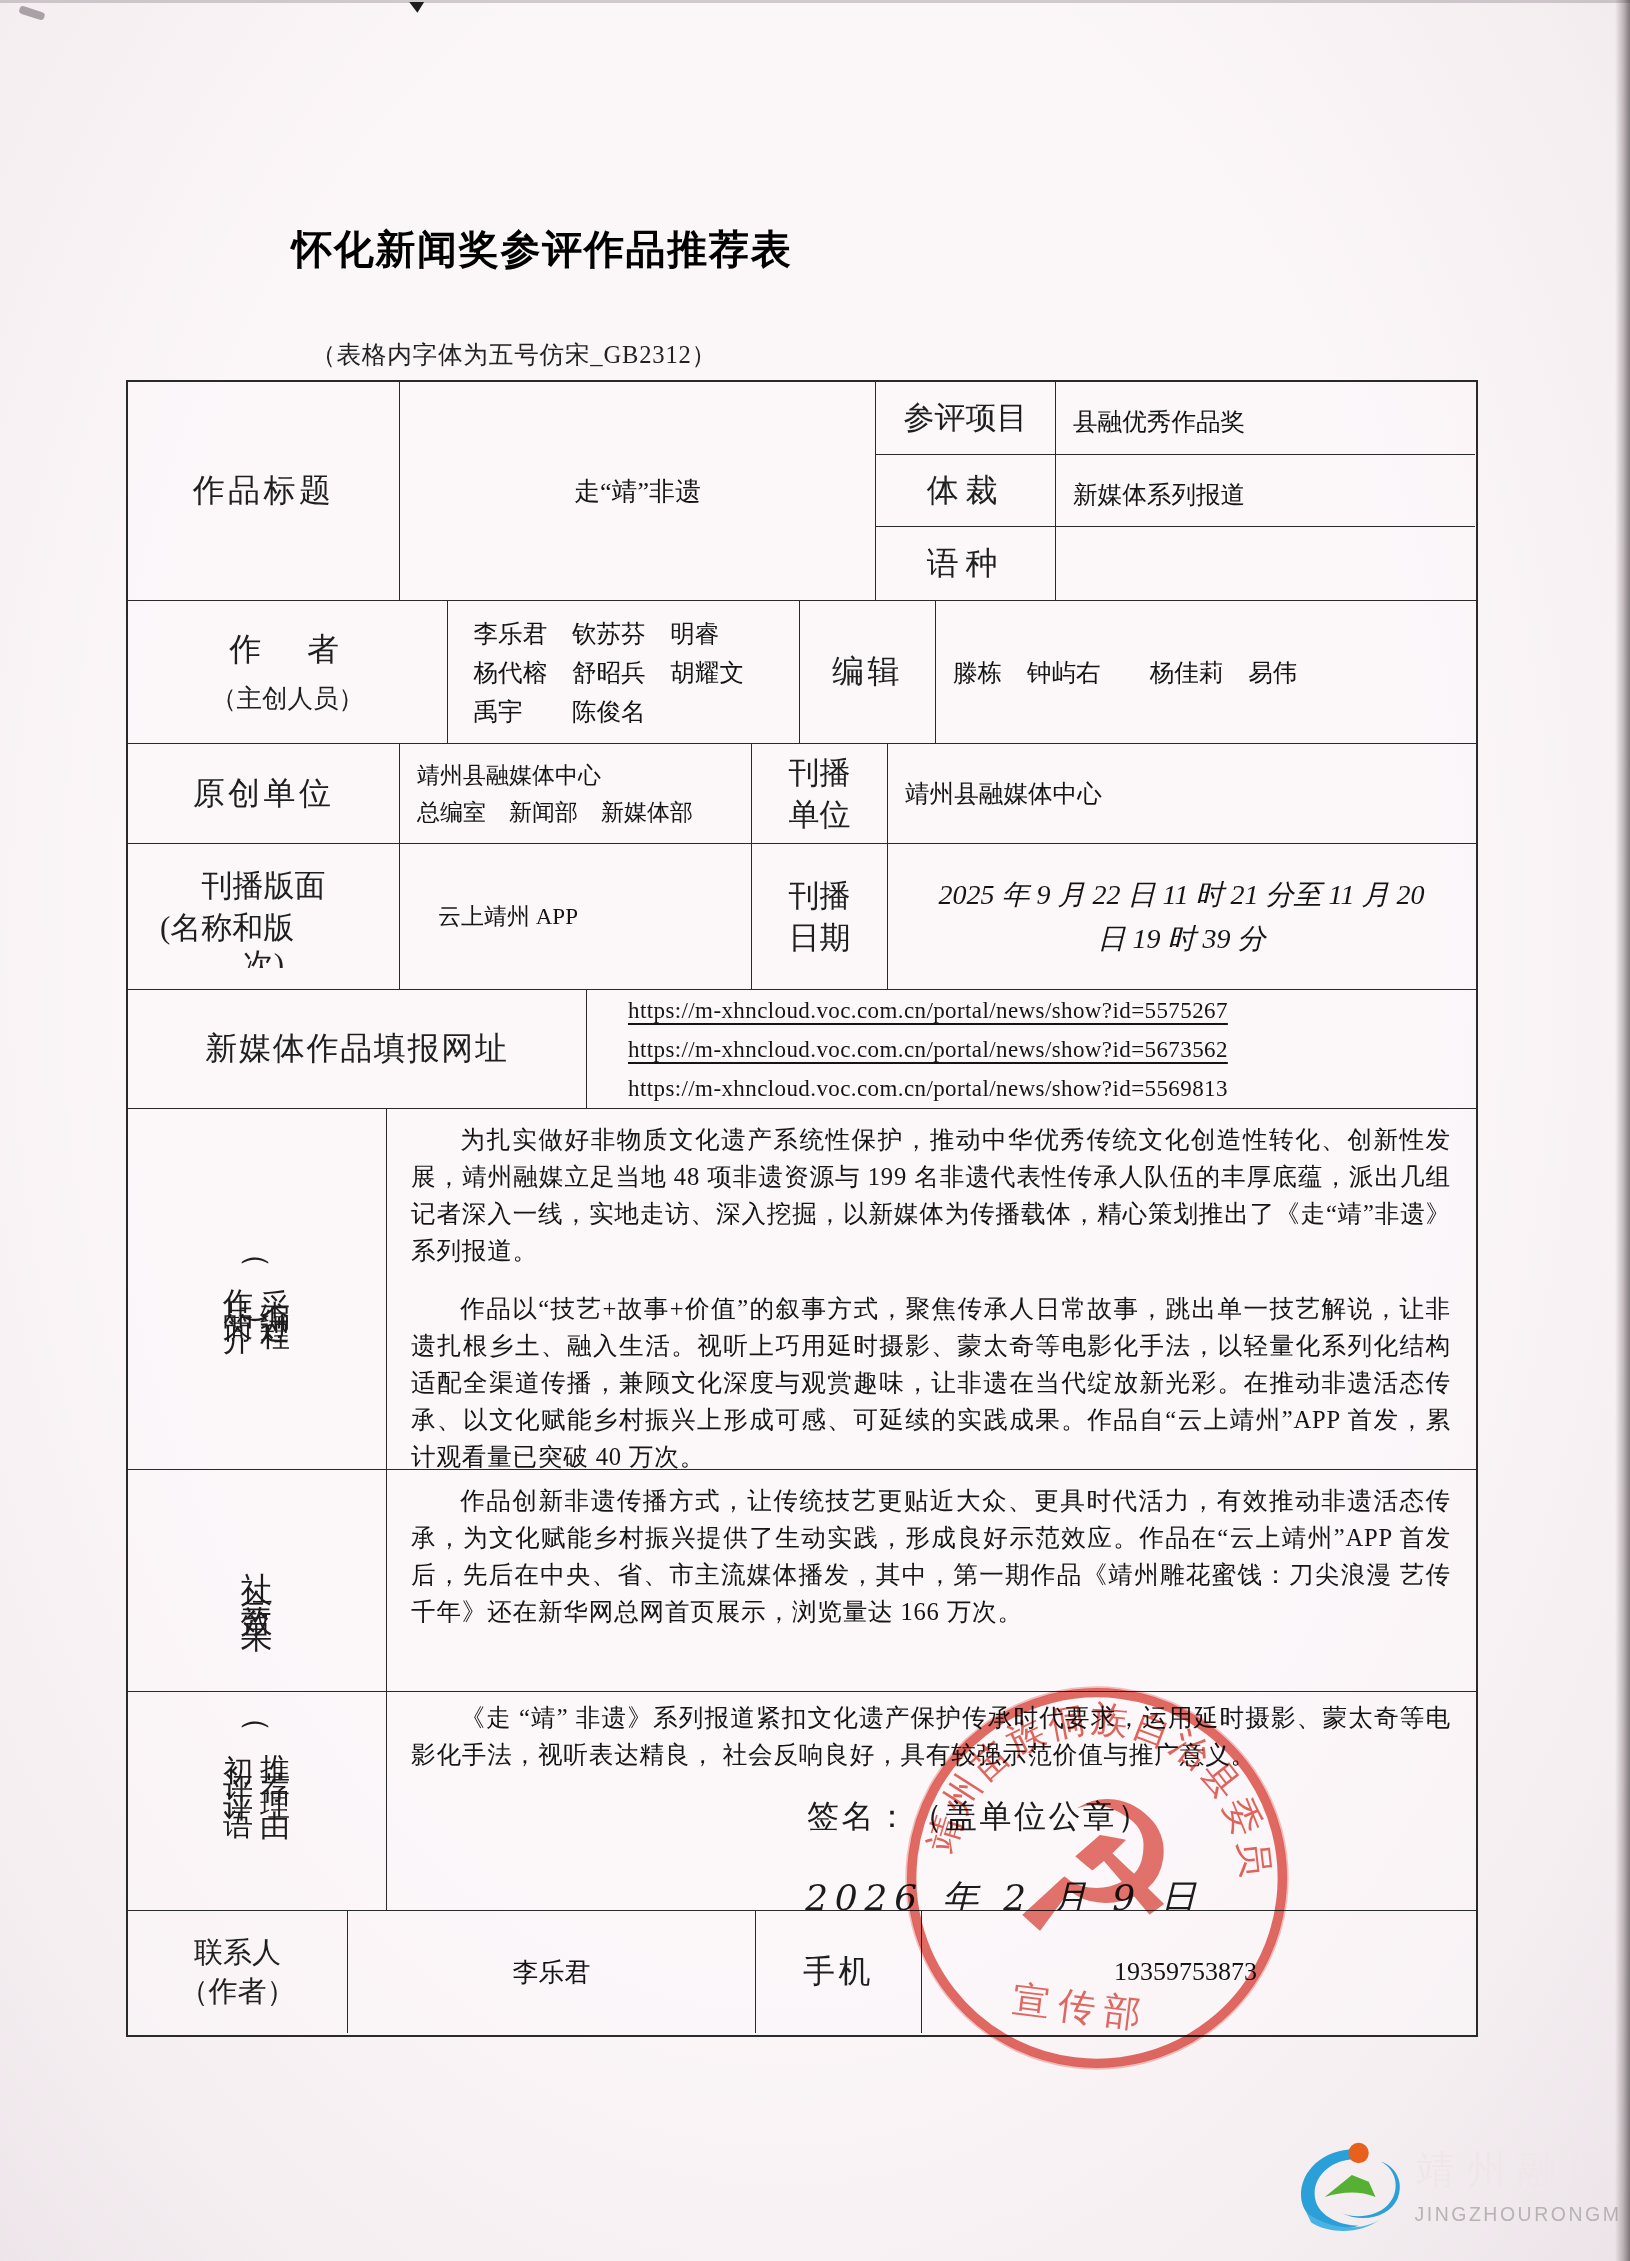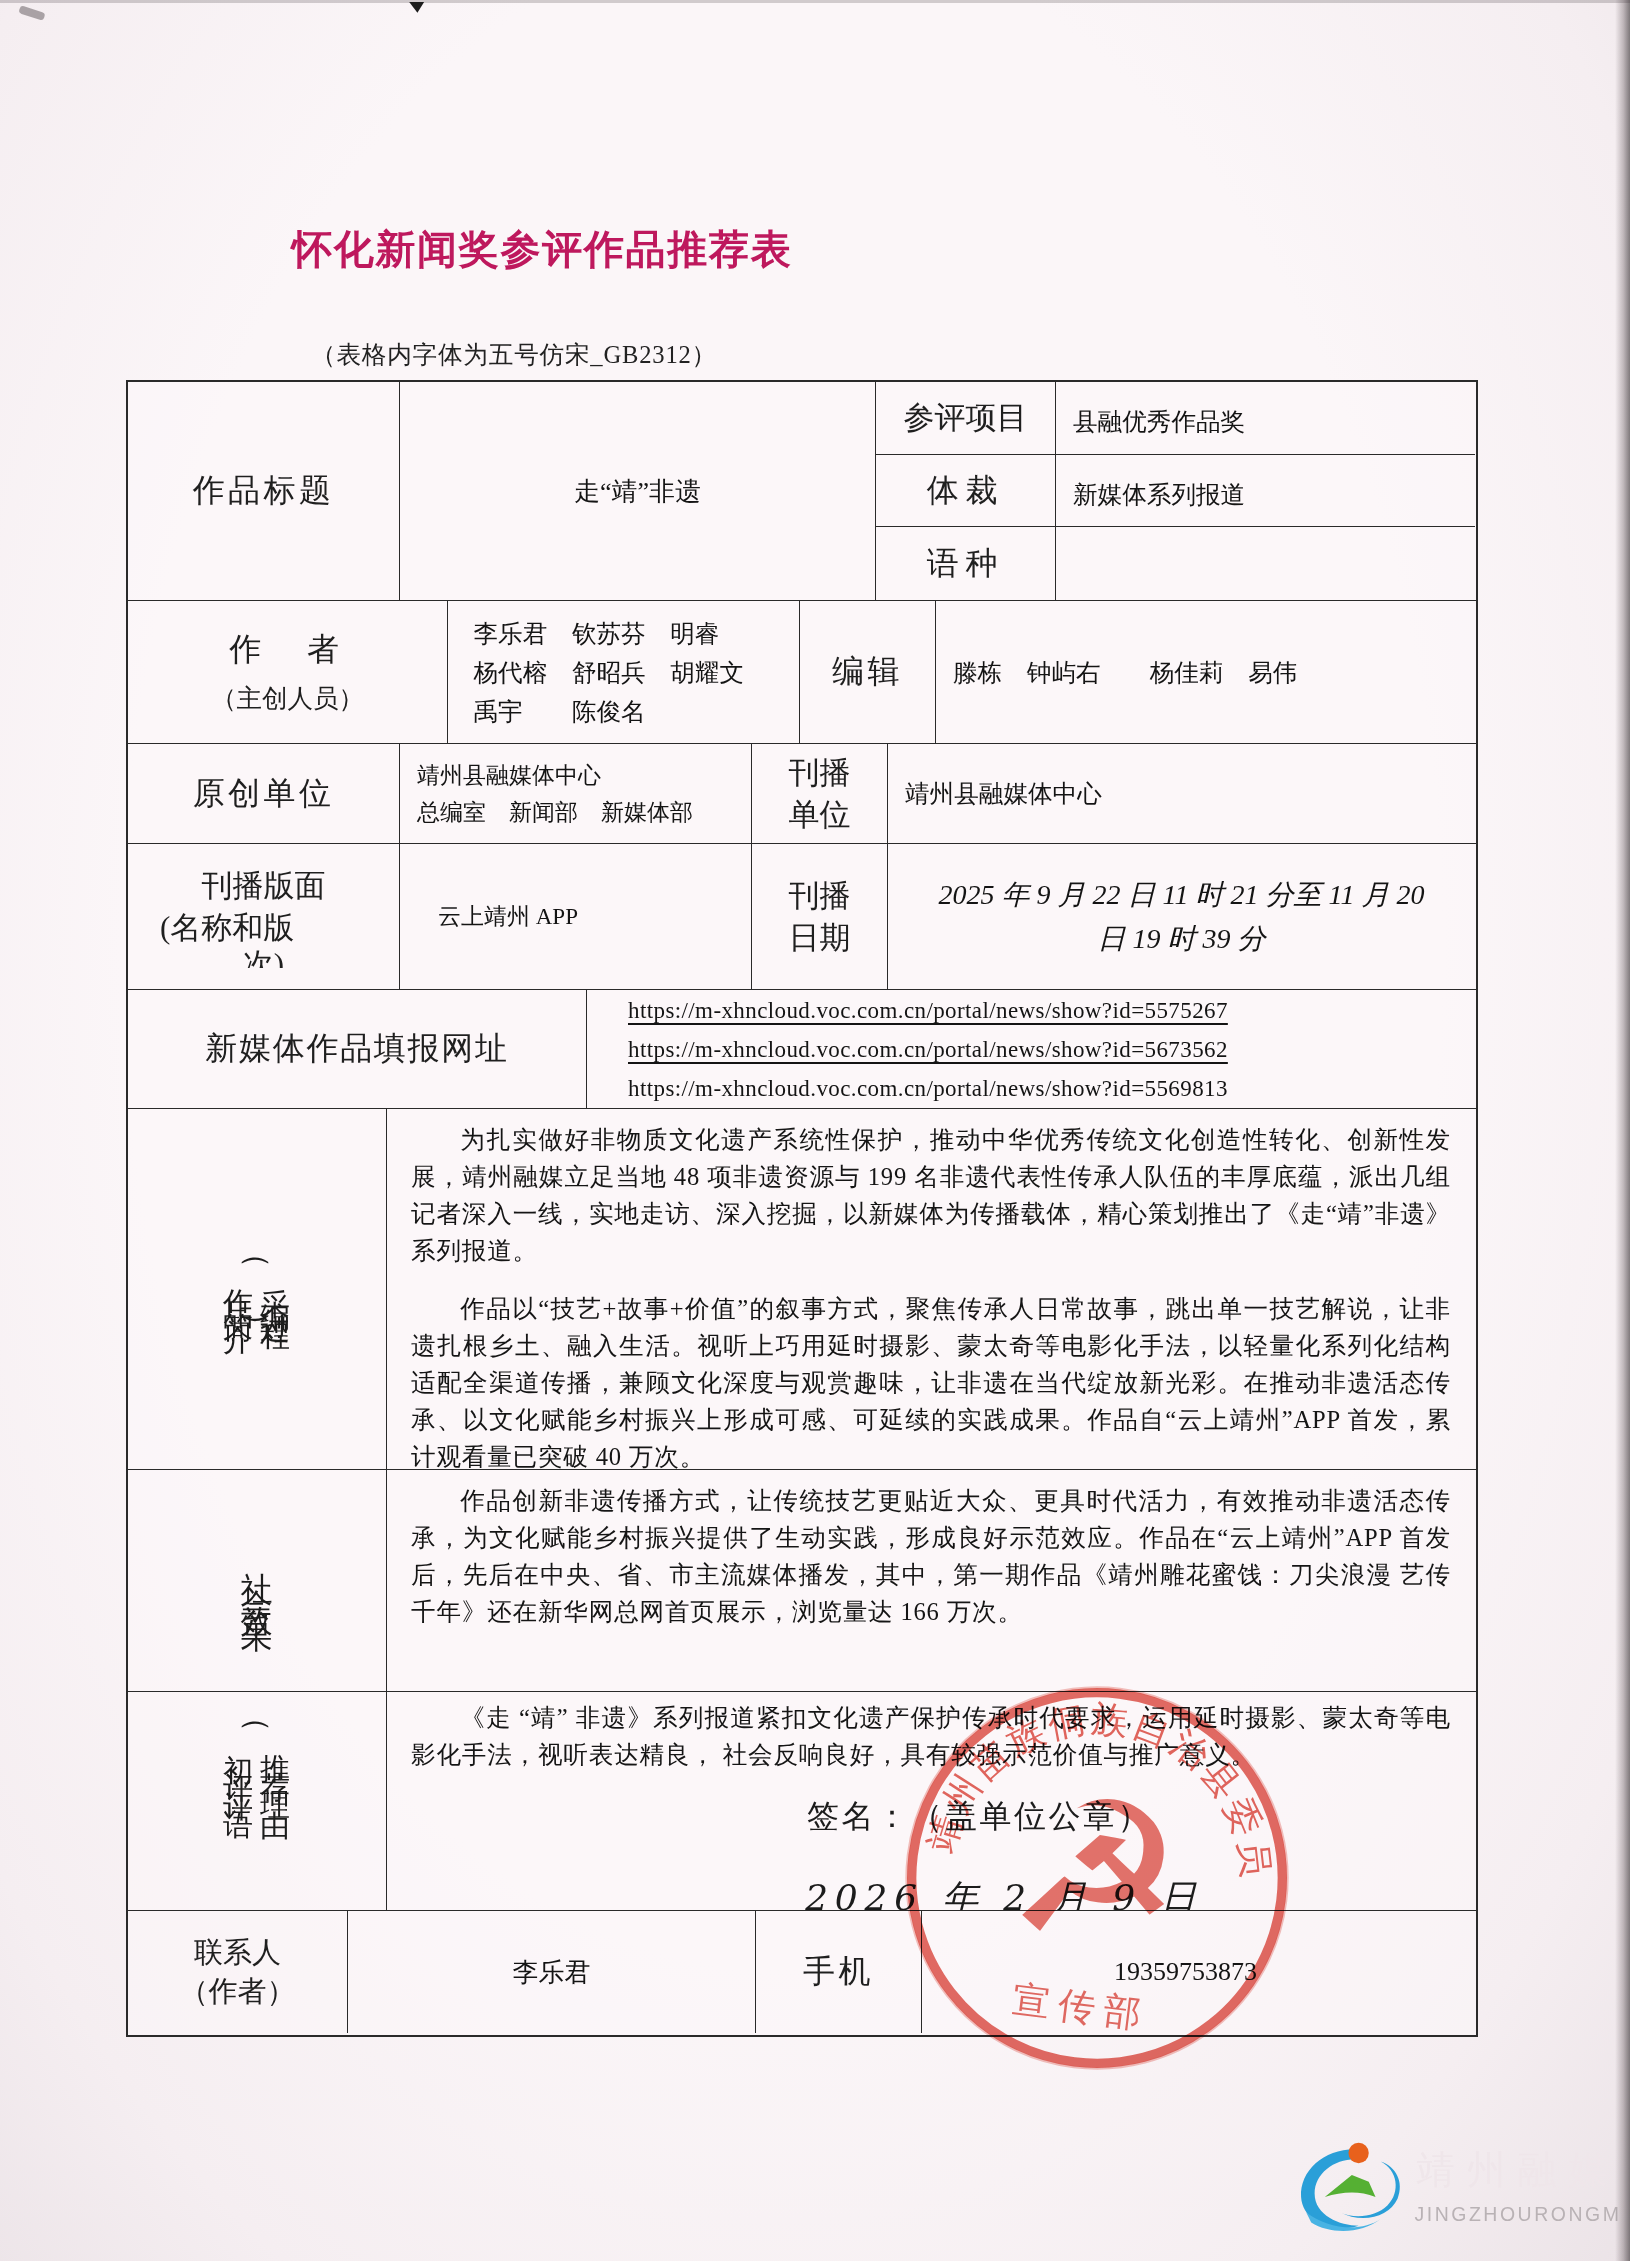--- a/index.html
+++ b/index.html
@@ -12,21 +12,21 @@
   .sheet{position:absolute;inset:0;}
   
   .edge-right{position:absolute;right:0;top:0;bottom:0;width:15.3px;
     background:linear-gradient(to right, rgba(0,0,0,0), rgba(70,58,62,.30) 55%, rgba(30,24,26,.55));}
   .edge-top{position:absolute;left:0;top:0;right:0;height:2.5px;background:rgba(60,50,54,.22);}
   .speck1{position:absolute;left:409px;top:1.7px;width:15.3px;height:11px;background:#1d1d1d;
     clip-path:polygon(0 0,100% 0,55% 100%);}
   .speck2{position:absolute;left:18.7px;top:8.5px;width:25.5px;height:7.6px;background:#6a6266;opacity:.55;transform:rotate(18deg);border-radius:3.4px;}
 
   .doc-title{position:absolute;left:292px;top:222px;font-size:40px;font-weight:bold;
-    letter-spacing:1.7px;font-family:Liberation Mono, monospace;color:#be185d;}
+    letter-spacing:1.7px;font-family:Liberation Mono, monospace;color:#000000;}
   .doc-subtitle{position:absolute;left:311px;top:338px;font-size:24.6px;letter-spacing:0.8px;color:#222;}
 
   .tbl{position:absolute;left:126px;top:380px;width:1352px;height:1657px;
     border:2.5px solid #2a2a2a;box-sizing:border-box;background:rgba(253,249,250,.45);}
   .row{display:flex;width:100%;box-sizing:border-box;border-bottom:1.7px solid #2a2a2a;}
   .row:last-child{border-bottom:none;}
   .c{box-sizing:border-box;border-right:1.7px solid #2a2a2a;flex-shrink:0;position:relative;overflow:hidden;}
   .c:last-child{border-right:none;}
   .lab{display:flex;flex-direction:column;align-items:center;justify-content:center;text-align:center;color:#1f1f1f;}
   .val{display:flex;flex-direction:column;justify-content:center;color:#141414;}

